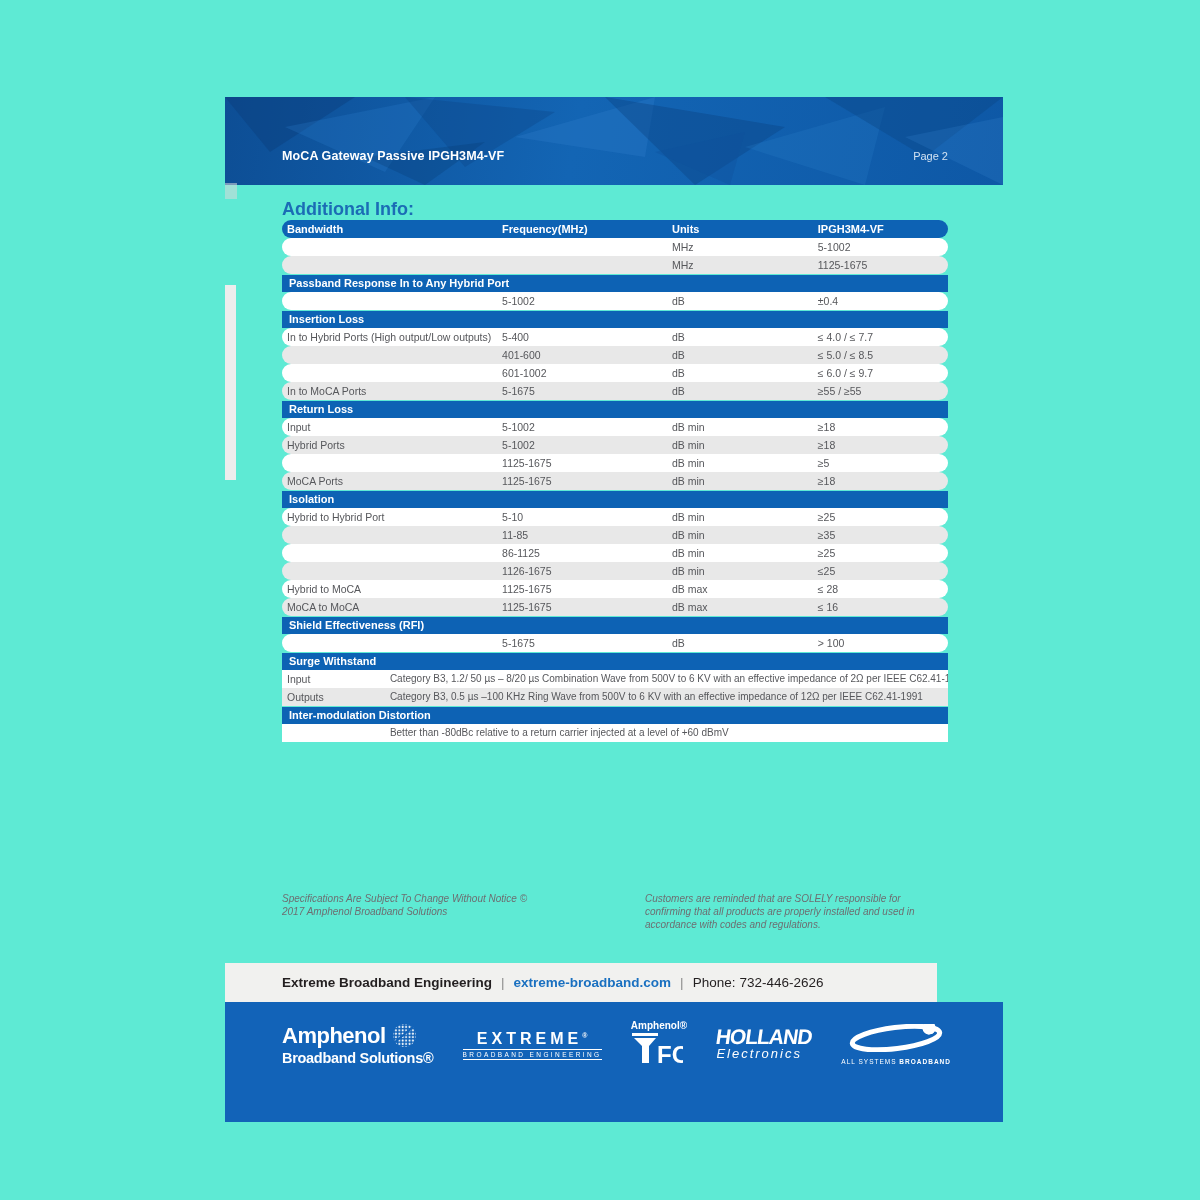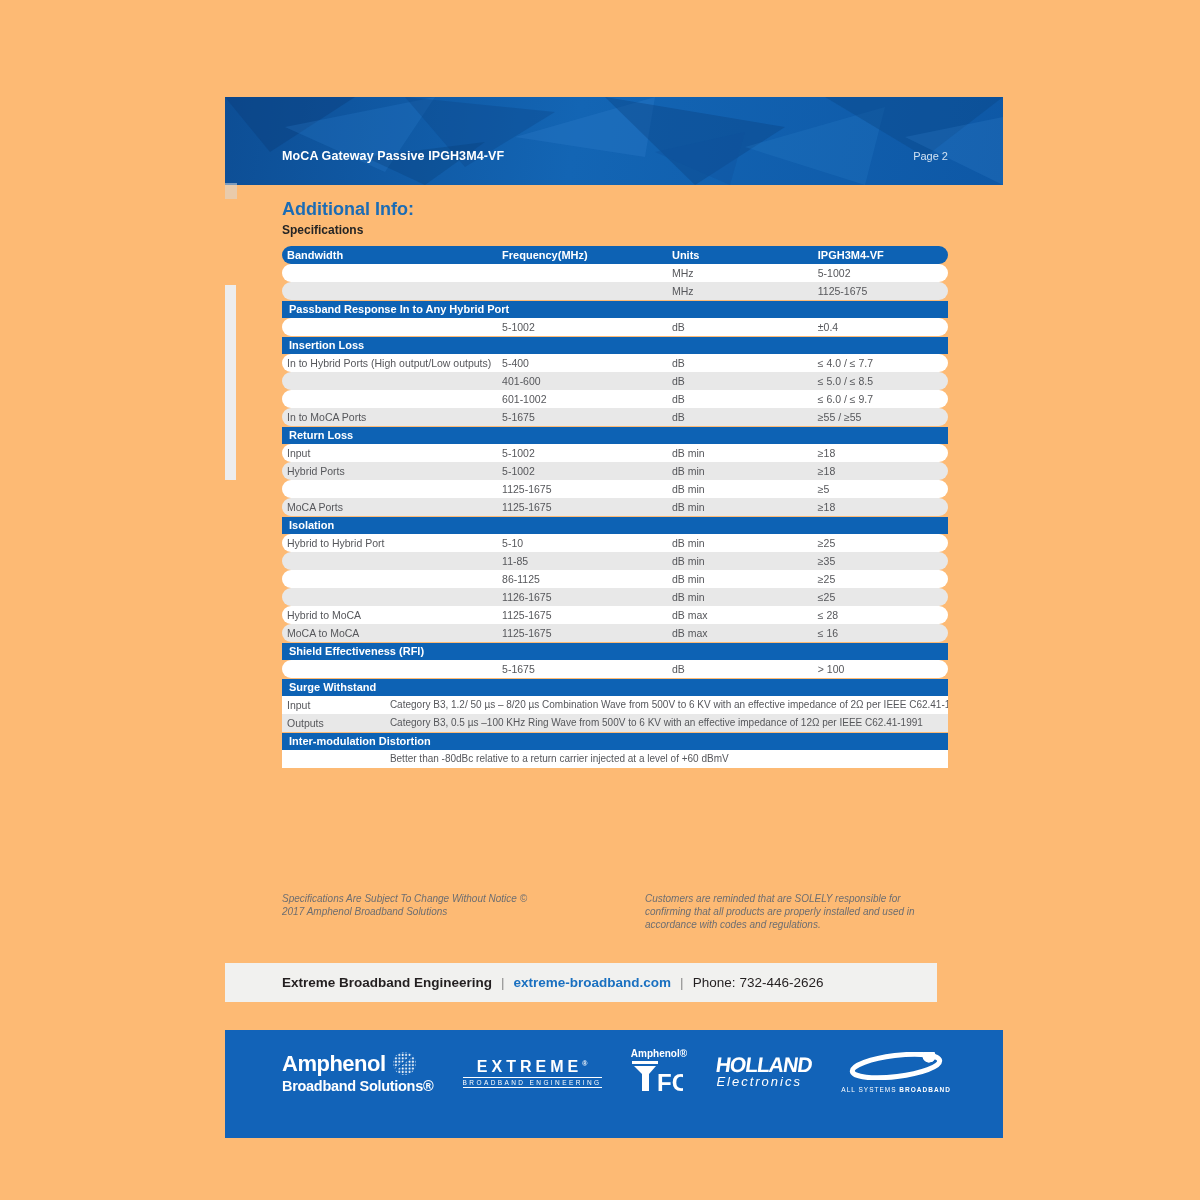--- a/index.html
+++ b/index.html
@@ -1,16 +1,16 @@
 <!DOCTYPE html>
 <html><head>
 <meta charset="utf-8">
 <style>
   html,body{margin:0;padding:0;background:#ffffff;font-family:"Liberation Sans",sans-serif;}
-  .stage{position:relative;width:1200px;height:1200px;background:#fdba74;overflow:hidden;}
+  .stage{position:relative;width:1200px;height:1200px;background:#5eead4;overflow:hidden;}
 
   
   .banner{position:absolute;left:225px;top:97px;width:778px;height:88px;
     background:linear-gradient(100deg,#0d4e95 0%,#1365b4 45%,#0e58a6 100%);overflow:hidden;}
   .banner svg{position:absolute;left:0;top:0;}
   .banner-text{position:absolute;left:57px;right:55px;top:52px;display:flex;
     justify-content:space-between;align-items:baseline;}
   .banner-title{color:#ffffff;font-weight:bold;font-size:12.5px;letter-spacing:.1px;}
   .banner-page{color:#d2e2f2;font-size:11px;}
 
@@ -43,21 +43,21 @@
 
   
   .contact{position:absolute;left:225px;top:963px;width:712px;height:39px;background:#f1f1ef;
     display:flex;align-items:center;padding-left:57px;box-sizing:border-box;font-size:13.5px;color:#231f20;}
   .contact .co{font-weight:bold;}
   .contact .sep{color:#8a8a8a;margin:0 9px;}
   .contact .web{color:#1a70c0;font-weight:bold;}
   .contact .phl{font-weight:normal;margin-right:4px;}
 
   
-  .footer{position:absolute;left:225px;top:1002px;width:778px;height:108px;background:#1263b8;margin-top:28px;}
+  .footer{position:absolute;left:225px;top:1002px;width:778px;height:120px;background:#1263b8;}
   .logo-strip{position:absolute;left:57px;right:52px;top:18px;display:flex;
     justify-content:space-between;align-items:center;}
   .logo-abs .l1{display:flex;align-items:center;}
   .logo-abs .amph{color:#fff;font-weight:bold;font-size:22px;letter-spacing:-.5px;line-height:22px;}
   .logo-abs .globe{margin-left:5px;}
   .logo-abs .l2{color:#fff;font-weight:bold;font-size:14.5px;letter-spacing:-.3px;margin-top:1px;}
   .logo-ext{text-align:center;}
   .ext-main{color:#fff;font-weight:bold;font-size:16px;letter-spacing:4px;line-height:16px;}
   .ext-main sup{font-size:7px;letter-spacing:0;}
   .ext-sub{color:#fff;font-size:6.5px;letter-spacing:2.4px;border-top:1px solid #fff;
@@ -94,21 +94,20 @@
       <span class="banner-title">MoCA Gateway Passive IPGH3M4-VF</span>
       <span class="banner-page">Page 2</span>
     </div>
   </div>
 
   <div class="artifact-a"></div>
   <div class="artifact-b"></div>
 
   <div class="content">
     <h1 class="h-additional">Additional Info:</h1>
-    <h2 class="h-specs">Specifications</h2>
     <div id="spec-table">
         <div class="t-head">
           <div>Bandwidth</div>
           <div>Frequency(MHz)</div>
           <div>Units</div>
           <div>IPGH3M4-VF</div>
         </div>
         <div class="t-row">
           <div></div>
           <div></div>

